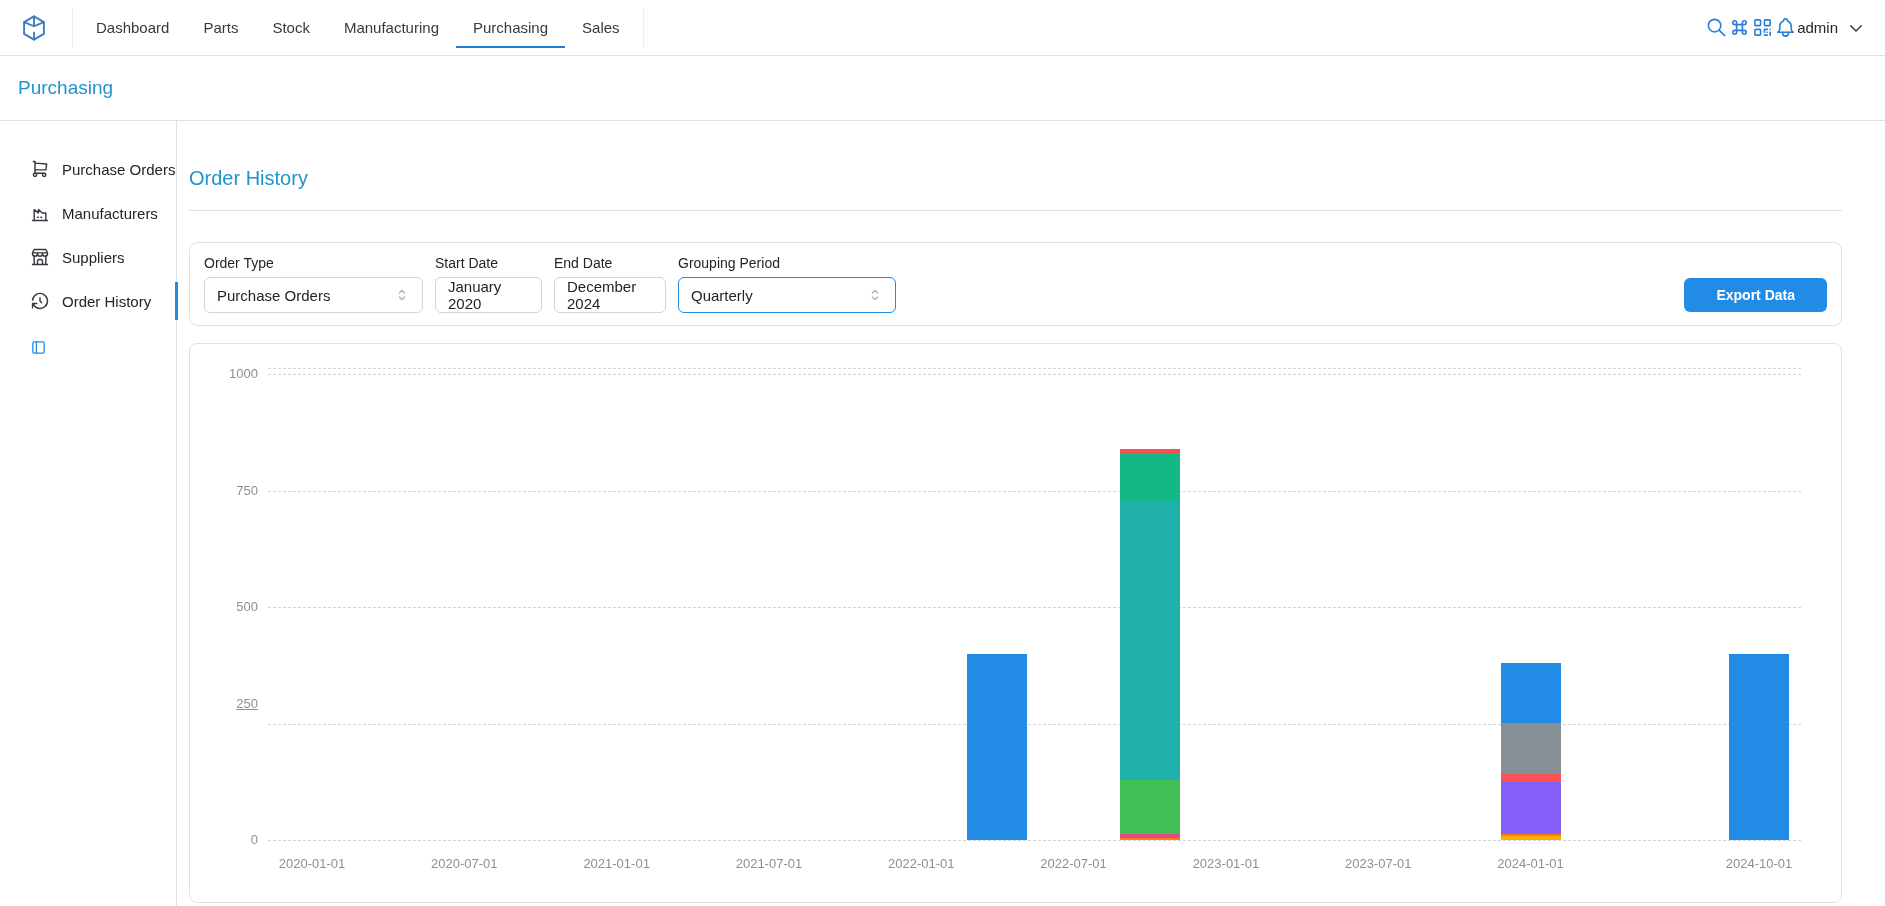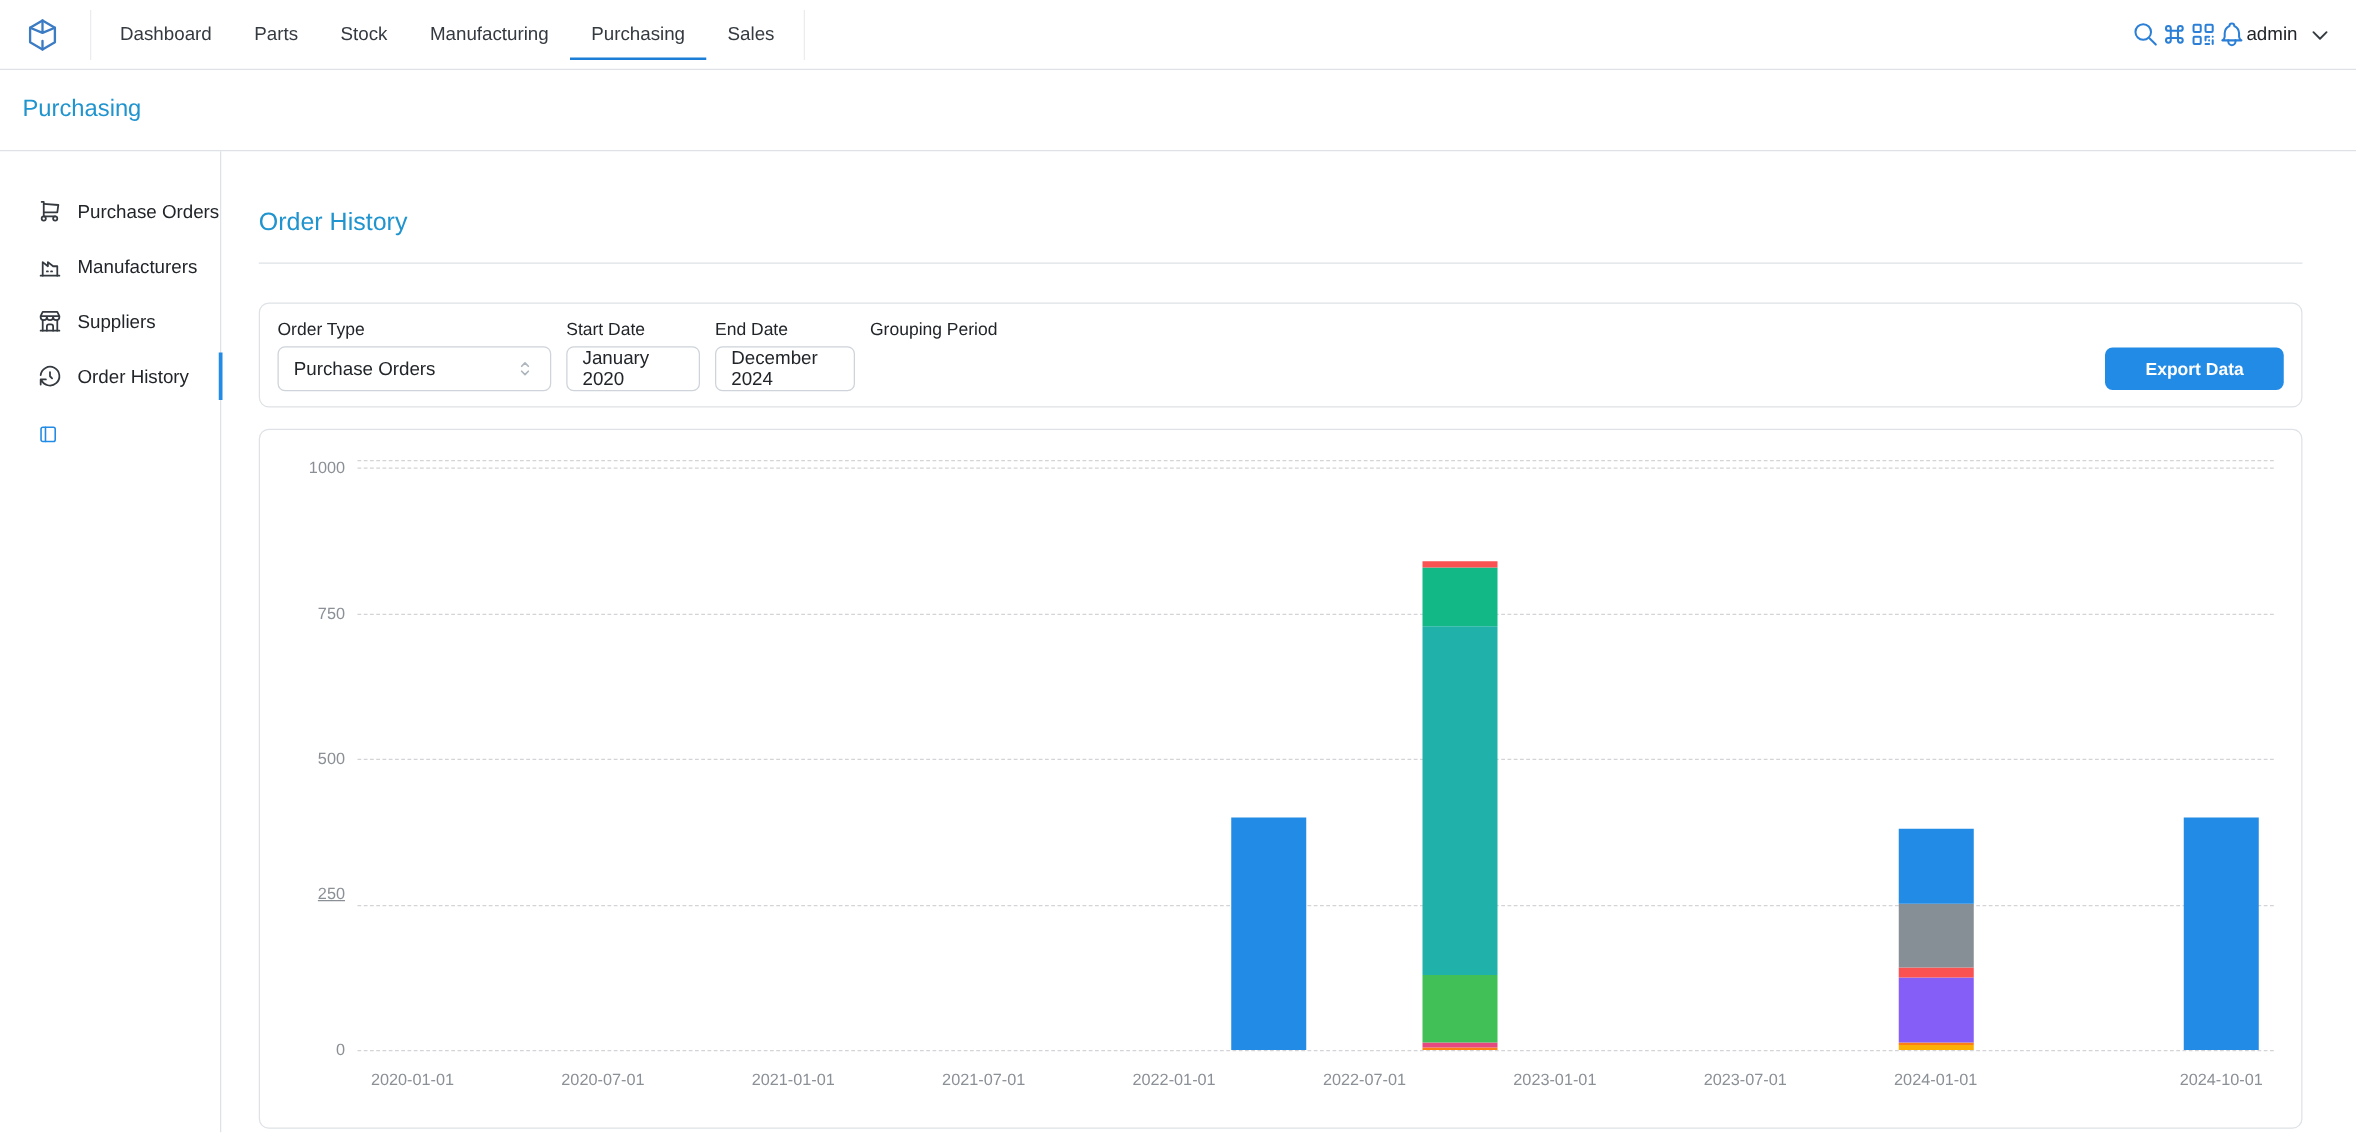--- a/index.html
+++ b/index.html
@@ -20,21 +20,21 @@
   .nav-right { margin-left:auto; display:flex; align-items:center; }
   .icon-btn { background:none; border:none; padding:0; margin:0; color:#2b7fd6; cursor:pointer; display:flex; }
   .user { display:flex; align-items:center; gap:9px; font-size:15px; color:#212529; cursor:pointer; }
   .user svg { color:#343a40; }
 
   
   .page-header { height:65px; display:flex; align-items:center; padding:0 18px; border-bottom:1px solid #dee2e6; }
   .page-title { font-size:19px; color:#2094ce; }
 
   
-  .content { display:flex; height:785px;gap:18px; }
+  .content { display:flex; height:785px; }
   .sidebar { width:177px; flex:none; border-right:1px solid #dee2e6; padding-top:26px; }
   .sidebar-item { height:44px; display:flex; align-items:center; gap:12px; padding-left:30px; font-size:15px; color:#212529; cursor:pointer; position:relative; }
   .sidebar-item svg { color:#343a40; flex:none; }
   .sidebar-item.active::after { content:""; position:absolute; right:-2px; top:3px; bottom:3px; width:3px; background:#228be6; }
   .sidebar-toggle { background:none; border:none; padding:0; margin:16px 0 0 30px; color:#228be6; cursor:pointer; display:flex; }
 
   .main { flex:1; padding:46px 43px 0 12px; }
   .section-title { margin:0; font-size:20px; font-weight:400; color:#2094ce; }
   .divider { border-top:1px solid #dee2e6; margin-top:20px; }
 
@@ -182,31 +182,38 @@
         </div>
       </div>
       <div class="field">
         <label>End Date</label>
         <div class="control w-end">
           <span>December 2024</span>
         </div>
       </div>
       <div class="field">
         <label>Grouping Period</label>
+        <div class="control select focused w-grouping">
+          <span>Quarterly</span>
+          <svg class="chev" width="16" height="16" viewBox="0 0 24 24" fill="none" stroke="currentColor" stroke-width="2" stroke-linecap="round" stroke-linejoin="round">
+              <path d="M8 9l4-4 4 4"></path>
+              <path d="M8 15l4 4 4-4"></path>
+            </svg>
+        </div>
       </div>
       <button class="export-btn">Export Data</button>
     </section>
 
     <section class="chart-card">
       <div id="chart">
           <div class="gridline" style="left: 78px; width: 1533px; top: 24px;"></div>
           <div class="gridline" style="left: 78px; width: 1533px; top: 496px;"></div>
           <div class="ytick" style="left: 12px; top: 488px;">0</div>
           <div class="gridline" style="left: 78px; width: 1533px; top: 379.5px;"></div>
-          <div class="ytick" style="left: 12px; top: 363px; text-decoration: underline;">250</div>
+          <div class="ytick" style="left: 12px; top: 352px; text-decoration: underline;">250</div>
           <div class="gridline" style="left: 78px; width: 1533px; top: 263px;"></div>
           <div class="ytick" style="left: 12px; top: 255px;">500</div>
           <div class="gridline" style="left: 78px; width: 1533px; top: 146.5px;"></div>
           <div class="ytick" style="left: 12px; top: 138.5px;">750</div>
           <div class="gridline" style="left: 78px; width: 1533px; top: 30px;"></div>
           <div class="ytick" style="left: 12px; top: 22px;">1000</div>
           <div class="xtick" style="left: 62px; top: 512px;">2020-01-01</div>
           <div class="xtick" style="left: 214.316px; top: 512px;">2020-07-01</div>
           <div class="xtick" style="left: 366.632px; top: 512px;">2021-01-01</div>
           <div class="xtick" style="left: 518.948px; top: 512px;">2021-07-01</div>

